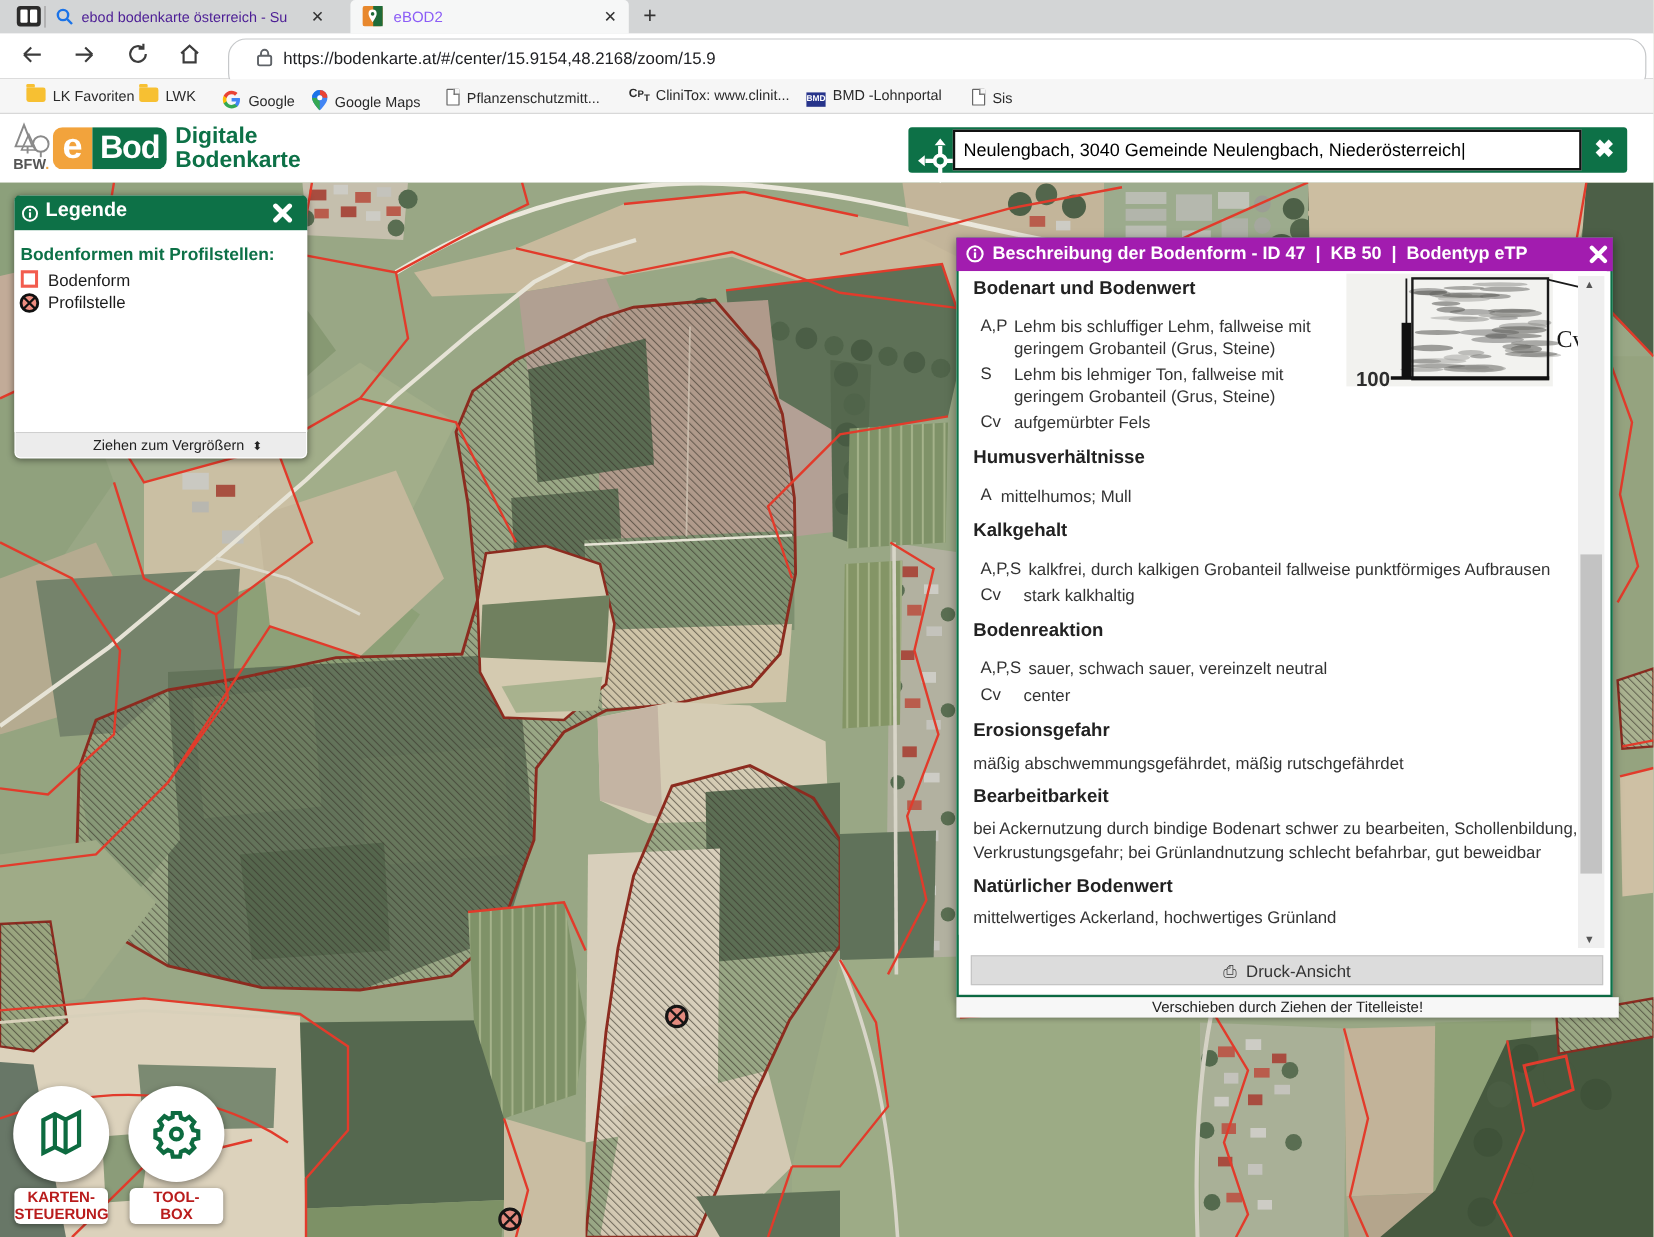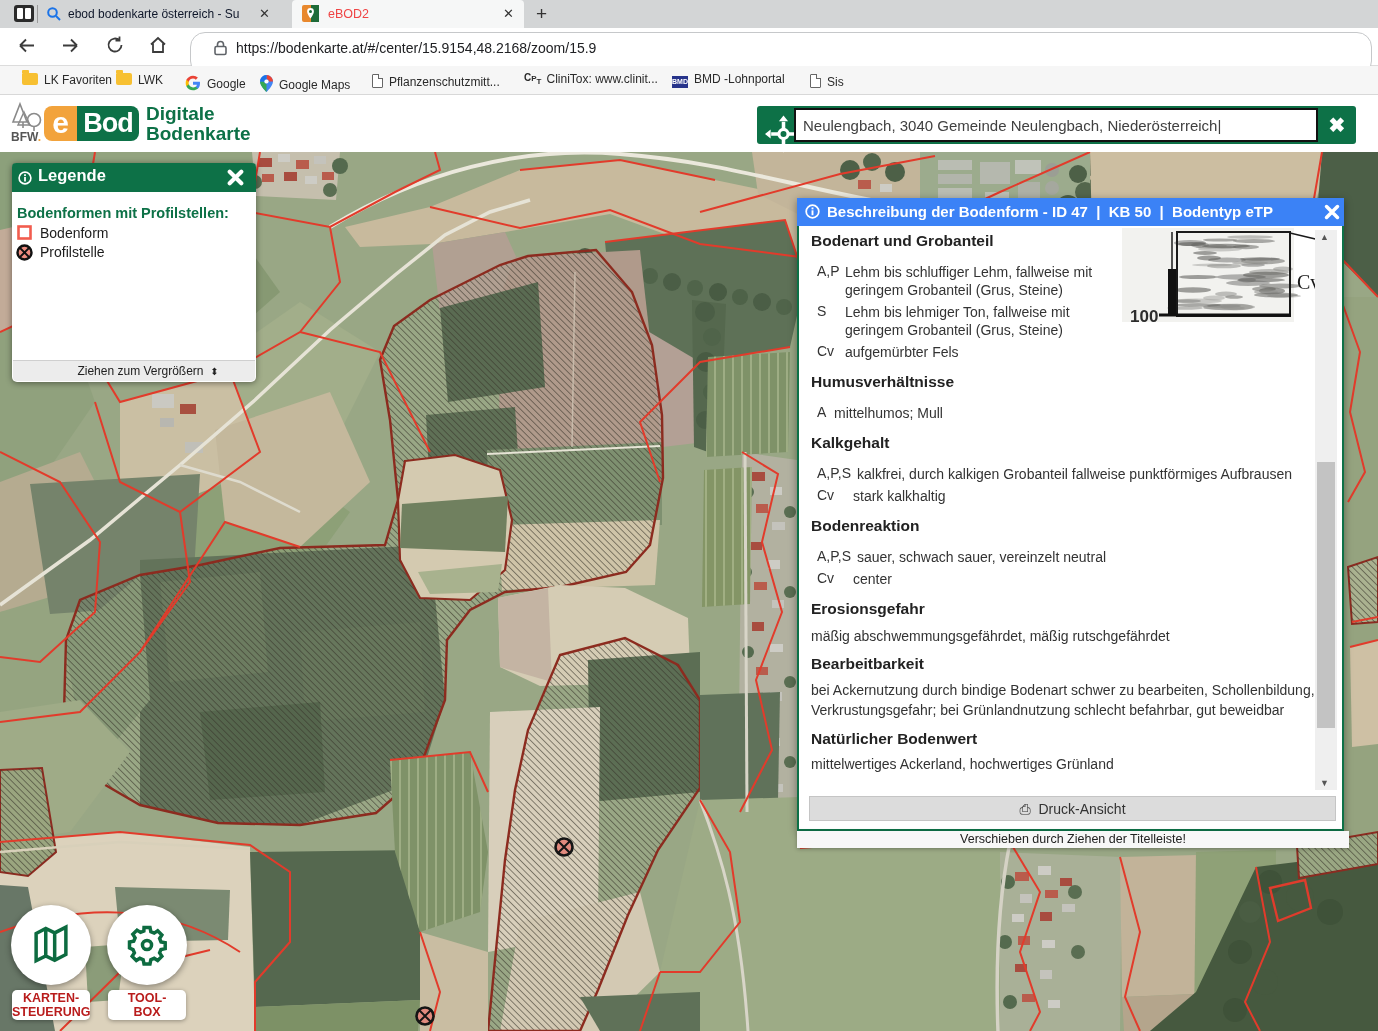--- a/index.html
+++ b/index.html
@@ -6,24 +6,24 @@
 html,body { width:1378px; height:1031px; overflow:hidden; font-family:"Liberation Sans", sans-serif; }
 #page { position:relative; width:1378px; height:1031px; background:#fff; }
 
 
 #tabbar { position:absolute; top:0; left:0; width:1378px; height:28px; background:#d3d5d6; }
 #tabactions { position:absolute; left:14px; top:5px; width:20px; height:17px; background:#2b2b2b; border-radius:3px; }
 #tabactions:before { content:""; position:absolute; left:3px; top:3px; width:6px; height:11px; background:#fff; border-radius:1px; }
 #tabactions:after { content:""; position:absolute; left:11px; top:3px; width:6px; height:11px; background:#fff; border-radius:1px; }
 .tabsep { position:absolute; left:37px; top:5px; width:1px; height:18px; background:#9a9a9a; }
 #tab1 { position:absolute; left:38px; top:0; width:240px; height:28px; }
-#tab1 .ttl { position:absolute; left:30px; top:7px; font-size:12px; color:#0f172a; width:185px; white-space:nowrap; overflow:hidden; }
+#tab1 .ttl { position:absolute; left:30px; top:7px; font-size:12px; color:#4c1d95; width:185px; white-space:nowrap; overflow:hidden; }
 #tab1 .tx { position:absolute; right:8px; top:6px; font-size:13px; color:#333; }
 #tab2 { position:absolute; left:292px; top:0; width:232px; height:28px; background:#f6f7f7; border-radius:4px 4px 0 0; }
-#tab2 .ttl { position:absolute; left:36px; top:7px; font-size:12.5px; color:#ef4444; }
+#tab2 .ttl { position:absolute; left:36px; top:7px; font-size:12.5px; color:#8b5cf6; }
 #tab2 .tx { position:absolute; right:10px; top:6px; font-size:13px; color:#333; }
 #newtab { position:absolute; left:536px; top:3px; font-size:19px; color:#333; }
 #addrrow { position:absolute; top:28px; left:0; width:1378px; height:38px; background:#fff; border-bottom:1px solid #dcdcdc; }
 .navic { position:absolute; top:7px; color:#3c3c3c; font-size:19px; }
 #urlbox { position:absolute; left:190px; top:4px; width:1182px; height:44px; border:1px solid #c6c8ca; border-radius:15px; background:#fff; }
 #urltext { position:absolute; left:45px; top:7px; font-size:14px; color:#202124; }
 #bookmarks { position:absolute; top:66px; left:0; width:1378px; height:29px; background:#f6f6f6; border-bottom:1px solid #d8d8d8; }
 .bm { position:absolute; top:6px; height:18px; font-size:12px; color:#2a2a2a; white-space:nowrap; }
 .folder { display:inline-block; width:16px; height:12px; background:#f7c032; border-radius:1px 2px 2px 2px; position:relative; top:1px; margin-right:6px; }
 .folder:before { content:""; position:absolute; top:-3px; left:0; width:7px; height:3px; background:#f7c032; border-radius:1px 1px 0 0; }
@@ -32,38 +32,38 @@
 
 #appheader { position:absolute; top:95px; left:0; width:1378px; height:57px; background:#fff; }
 #ebodlogo { position:absolute; left:44px; top:11px; width:95px; height:35px; border-radius:8px; overflow:hidden; }
 #ebodlogo .e { position:absolute; left:0; top:0; width:33px; height:35px; background:#f2a33c; color:#fff; font-weight:bold; font-size:30px; text-align:center; line-height:33px; }
 #ebodlogo .bod { position:absolute; left:33px; top:0; width:62px; height:35px; background:#0d7147; color:#fff; font-weight:bold; font-size:27px; line-height:34px; text-align:center; letter-spacing:-1px; }
 #dig { position:absolute; left:146px; top:9px; color:#0d7147; font-weight:bold; font-size:19px; line-height:20px; }
 #searchbar { position:absolute; left:757px; top:11px; width:599px; height:38px; background:#0d7147; border-radius:3px; }
 #crossbtn { position:absolute; left:0; top:0; width:37px; height:38px; color:#fff; }
 #searchinput { position:absolute; left:37px; top:2px; width:1244px; height:34px; background:#fff; border:2px solid #111; }
 #searchinput { left:37px; width:524px; }
-#searchinput span { position:absolute; left:7px; top:7px; font-size:15px; color:#404040; white-space:nowrap; }
+#searchinput span { position:absolute; left:7px; top:7px; font-size:15px; color:#000000; white-space:nowrap; }
 #xbtn { position:absolute; right:0px; top:0; width:38px; height:38px; color:#fff; font-weight:bold; font-size:20px; text-align:center; line-height:38px; }
 
 
 #map { position:absolute; top:152px; left:0; width:1378px; height:879px; background:#9aa886; }
 
 
 #legend { position:absolute; left:12px; top:163px; width:244px; height:219px; background:#fff; border-radius:5px; box-shadow:0 1px 6px rgba(0,0,0,.45); }
 #legend .bar { position:absolute; top:0; left:0; right:0; height:29px; background:#0d7147; border-radius:4px 4px 0 0; color:#fff; }
 #legend .bar .t { position:absolute; left:26px; top:3px; font-size:16.5px; font-weight:bold; }
 #legend .body { position:absolute; top:29px; left:0; right:0; bottom:22px; background:#fff; }
 #legend h3 { position:absolute; left:5px; top:13px; font-size:14.5px; color:#0d7147; white-space:nowrap; }
 #legend .foot { position:absolute; left:1px; right:1px; bottom:1px; height:21px; background:#ececec; border-top:1px solid #cfcfcf; text-align:center; font-size:12px; color:#222; line-height:21px; border-radius:0 0 4px 4px;padding-left:28px; }
 .litem { position:absolute; left:17px; font-size:14px; color:#1c1c1c; }
 
 
 #info { position:absolute; left:797px; top:198px; width:547px; height:633px; background:#fff; border:2px solid #0d7147; box-shadow:0 2px 8px rgba(0,0,0,.4); }
-#info .bar { position:absolute; top:-2px; left:-2px; width:547px; height:28px; background:#3b82f6; color:#fff; }
+#info .bar { position:absolute; top:-2px; left:-2px; width:547px; height:28px; background:#a21caf; color:#fff; }
 #info .bar .t { position:absolute; left:30px; top:5px; font-size:15px; font-weight:bold; }
 #infobody { position:absolute; left:0; top:26px; width:540px; height:553px; overflow:hidden; background:#fff; }
 #infobody h3 { position:absolute; left:12px; font-size:15.5px; color:#222; white-space:nowrap; }
 .irow { position:absolute; left:18px; font-size:14px; color:#333; white-space:nowrap; }
 .irow .tv { position:absolute; left:28px; line-height:18px; }
 .ptext { position:absolute; left:12px; font-size:14px; color:#333; white-space:nowrap; }
 #scrollv { position:absolute; right:5px; top:30px; width:22px; height:560px; background:#efefef; }
 #scrollv .thumb { position:absolute; left:2px; width:18px; top:232px; height:266px; background:#c3c3c3; }
 #druck { position:absolute; left:10px; bottom:8px; width:527px; height:25px; background:#dcdcdc; border:1px solid #c5c5c5; text-align:center; font-size:14px; color:#333; line-height:24px; }
 #infofoot { position:absolute; left:797px; top:831px; width:552px; height:17px; background:#f7f7f7; box-shadow:0 1px 4px rgba(0,0,0,.3); text-align:center; font-size:12.5px; color:#222; line-height:17px; }
@@ -470,21 +470,21 @@
           <circle cx="9.5" cy="9.5" r="8" fill="none" stroke="#fff" stroke-width="2.2"></circle>
           <rect x="8.3" y="8" width="2.4" height="6.2" fill="#fff"></rect>
           <rect x="8.3" y="4.4" width="2.4" height="2.4" fill="#fff"></rect>
         </svg>
     <div class="t">Beschreibung der Bodenform - ID 47&nbsp; | &nbsp;KB 50&nbsp; | &nbsp;Bodentyp eTP</div>
     <svg style="position:absolute;right:4px;top:6px" width="16" height="16" viewBox="0 0 19 19">
           <path d="M3 3 L16 16 M16 3 L3 16" stroke="#fff" stroke-width="4.2" stroke-linecap="round"></path>
         </svg>
   </div>
   <div id="infobody">
-    <h3 style="top:6px">Bodenart und Grobanteil</h3>
+    <h3 style="top:6px">Bodenart und Bodenwert</h3>
     <div class="irow" style="top:37px">A,P<span class="tv">Lehm bis schluffiger Lehm, fallweise mit<br>geringem Grobanteil (Grus, Steine)</span></div>
     <div class="irow" style="top:77px">S<span class="tv">Lehm bis lehmiger Ton, fallweise mit<br>geringem Grobanteil (Grus, Steine)</span></div>
     <div class="irow" style="top:117px">Cv<span class="tv">aufgemürbter Fels</span></div>
     <h3 style="top:147px">Humusverhältnisse</h3>
     <div class="irow" style="top:178px">A<span class="tv" style="left:17px">mittelhumos; Mull</span></div>
     <h3 style="top:208px">Kalkgehalt</h3>
     <div class="irow" style="top:239px">A,P,S<span class="tv" style="left:40px">kalkfrei, durch kalkigen Grobanteil fallweise punktförmiges Aufbrausen</span></div>
     <div class="irow" style="top:261px">Cv<span class="tv" style="left:36px">stark kalkhaltig</span></div>
     <h3 style="top:291px">Bodenreaktion</h3>
     <div class="irow" style="top:322px">A,P,S<span class="tv" style="left:40px">sauer, schwach sauer, vereinzelt neutral</span></div>

